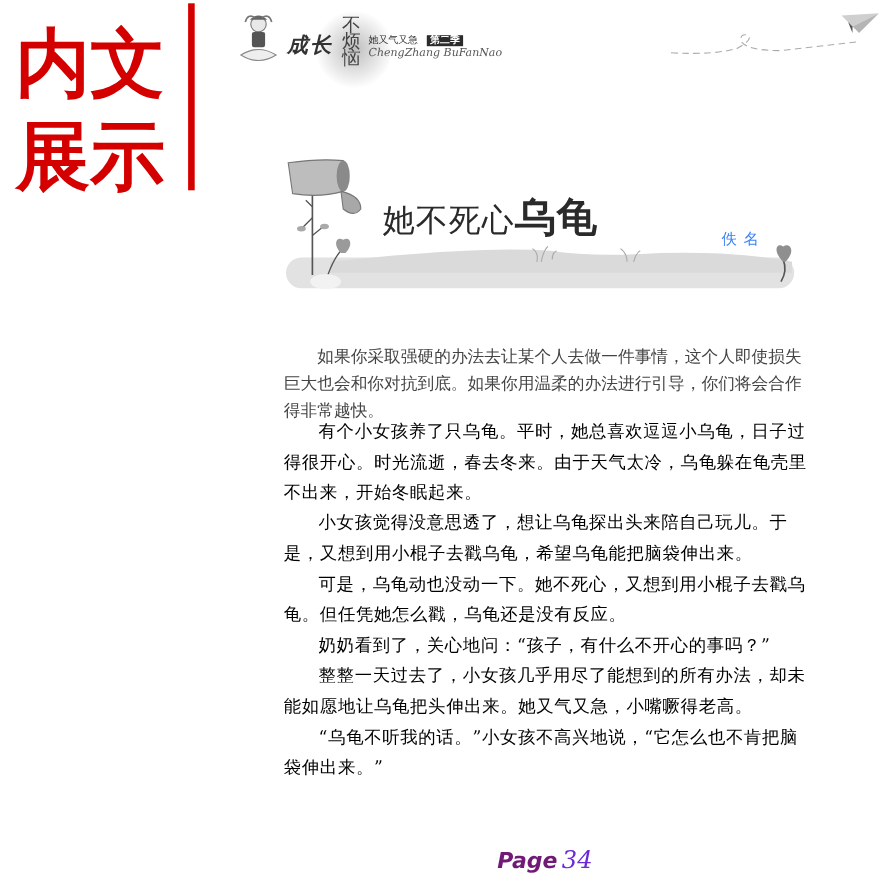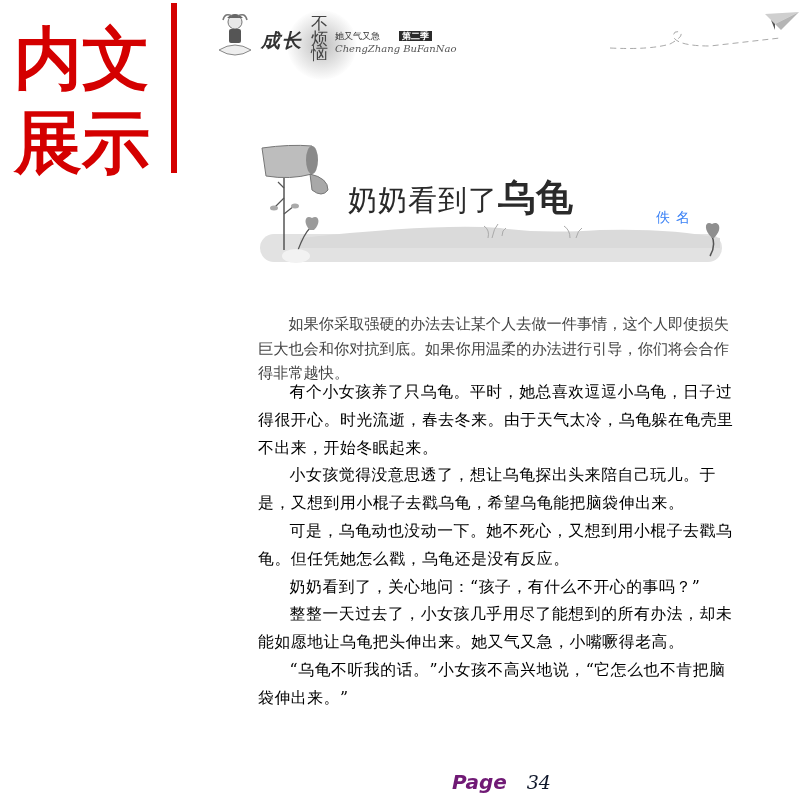--- a/index.html
+++ b/index.html
@@ -15,21 +15,21 @@
   
   .header { position:absolute; left:215px; top:6px; width:420px; height:70px; }
   .kid { position:absolute; left:0; top:4px; width:40px; height:50px; }
   .glow { position:absolute; left:72px; top:4px; width:70px; height:70px; border-radius:50%;
           background: radial-gradient(circle, #bdbdbd 0%, #e6e6e6 45%, rgba(255,255,255,0) 72%); }
   .brand-main { position:absolute; left:46px; top:22px; font-size:19px; font-weight:bold; color:#333;
           font-style:italic; letter-spacing:2px; }
   .brand-v { position:absolute; left:96px; top:10px; font-size:17px; line-height:15px; color:#444;
           width:14px; }
   .series { position:absolute; left:120px; top:24px; font-size:9px; color:#333; }
-  .series .badge { background:#2b2b2b; color:#fff; padding:0 3px; margin-left:19px; font-weight:bold; }
+  .series .badge { background:#2b2b2b; color:#fff; padding:0 3px; margin-left:8px; font-weight:bold;font-family:Liberation Mono, monospace; }
   .pinyin { position:absolute; left:120px; top:37px; font-size:10px; color:#555; font-style:italic;
           font-family:"DejaVu Serif","Liberation Serif",serif; }
   .dash-line { position:absolute; left:395px; top:22px; width:170px; height:28px; }
   .plane { position:absolute; left:548px; top:4px; width:36px; height:22px; }
 
   
   .banner { position:absolute; left:240px; top:138px; width:525px; height:128px; }
   .title { position:absolute; left:108px; top:35px; font-family:"DejaVu Sans","Liberation Sans",sans-serif;
            font-size:29px; color:#2a2a2a; letter-spacing:1px; }
   .title .big { font-size:37px; font-weight:bold; }
@@ -40,21 +40,21 @@
   .intro { position:absolute; left:258px; top:276px; width:472px;
            font-family:"DejaVu Sans","Liberation Sans",sans-serif; font-size:15.2px; line-height:24.5px; color:#444;margin-top:36px; }
   .intro p { margin:0; text-indent:2em; }
 
   .story { position:absolute; left:258px; top:378px; width:478px;
            font-family:"DejaVu Serif","Liberation Serif",serif; font-size:15.8px; line-height:27.8px; color:#000000; letter-spacing:0.6px; }
   .story p { margin:0; text-indent:2em; }
 
   .footer { position:absolute; left:452px; top:770px; }
   .page-word { font-family:"DejaVu Sans","Liberation Sans",sans-serif; font-weight:bold; font-size:20px; color:#701a75; font-style:italic; }
-  .page-num { font-family:"DejaVu Serif","Liberation Serif",serif; font-style:italic; font-size:19px; color:#0f172a; margin-left:20px; }
+  .page-num { font-family:"DejaVu Serif","Liberation Serif",serif; font-style:italic; font-size:22px; color:#6d28d9; margin-left:4px; }
 </style>
 </head>
 <body>
 
 <div class="side-label">
   <div class="line">内文</div>
   <div class="line">展示</div>
 </div>
 <div class="red-bar"></div>
 
@@ -102,21 +102,21 @@
 
     <ellipse cx="56" cy="118" rx="14" ry="7" fill="#f2f2f2"></ellipse>
 
     <path d="M248 100 Q250 92 244 88 M252 100 Q254 90 258 86 M262 98 Q262 92 266 90" stroke="#aaa" fill="none" stroke-width="1"></path>
     <path d="M330 100 Q330 92 324 88 M336 100 Q338 92 342 90" stroke="#aaa" fill="none" stroke-width="1"></path>
 
     <path d="M470 118 Q476 108 472 98" stroke="#555" stroke-width="1.5" fill="none"></path>
     <path d="M472 100 C462 90 466 82 472 86 C478 82 484 90 474 100 Z" fill="#8f8f8f"></path>
   </svg>
   <div class="title">
-    <span>奶奶看到了</span><span class="big">乌龟</span>
+    <span>她不死心</span><span class="big">乌龟</span>
   </div>
   <div class="author">佚名</div>
 </div>
 
 <div class="intro">
   <p>如果你采取强硬的办法去让某个人去做一件事情，这个人即使损失巨大也会和你对抗到底。如果你用温柔的办法进行引导，你们将会合作得非常越快。</p>
 </div>
 
 <div class="story">
   <p>有个小女孩养了只乌龟。平时，她总喜欢逗逗小乌龟，日子过得很开心。时光流逝，春去冬来。由于天气太冷，乌龟躲在龟壳里不出来，开始冬眠起来。</p>

